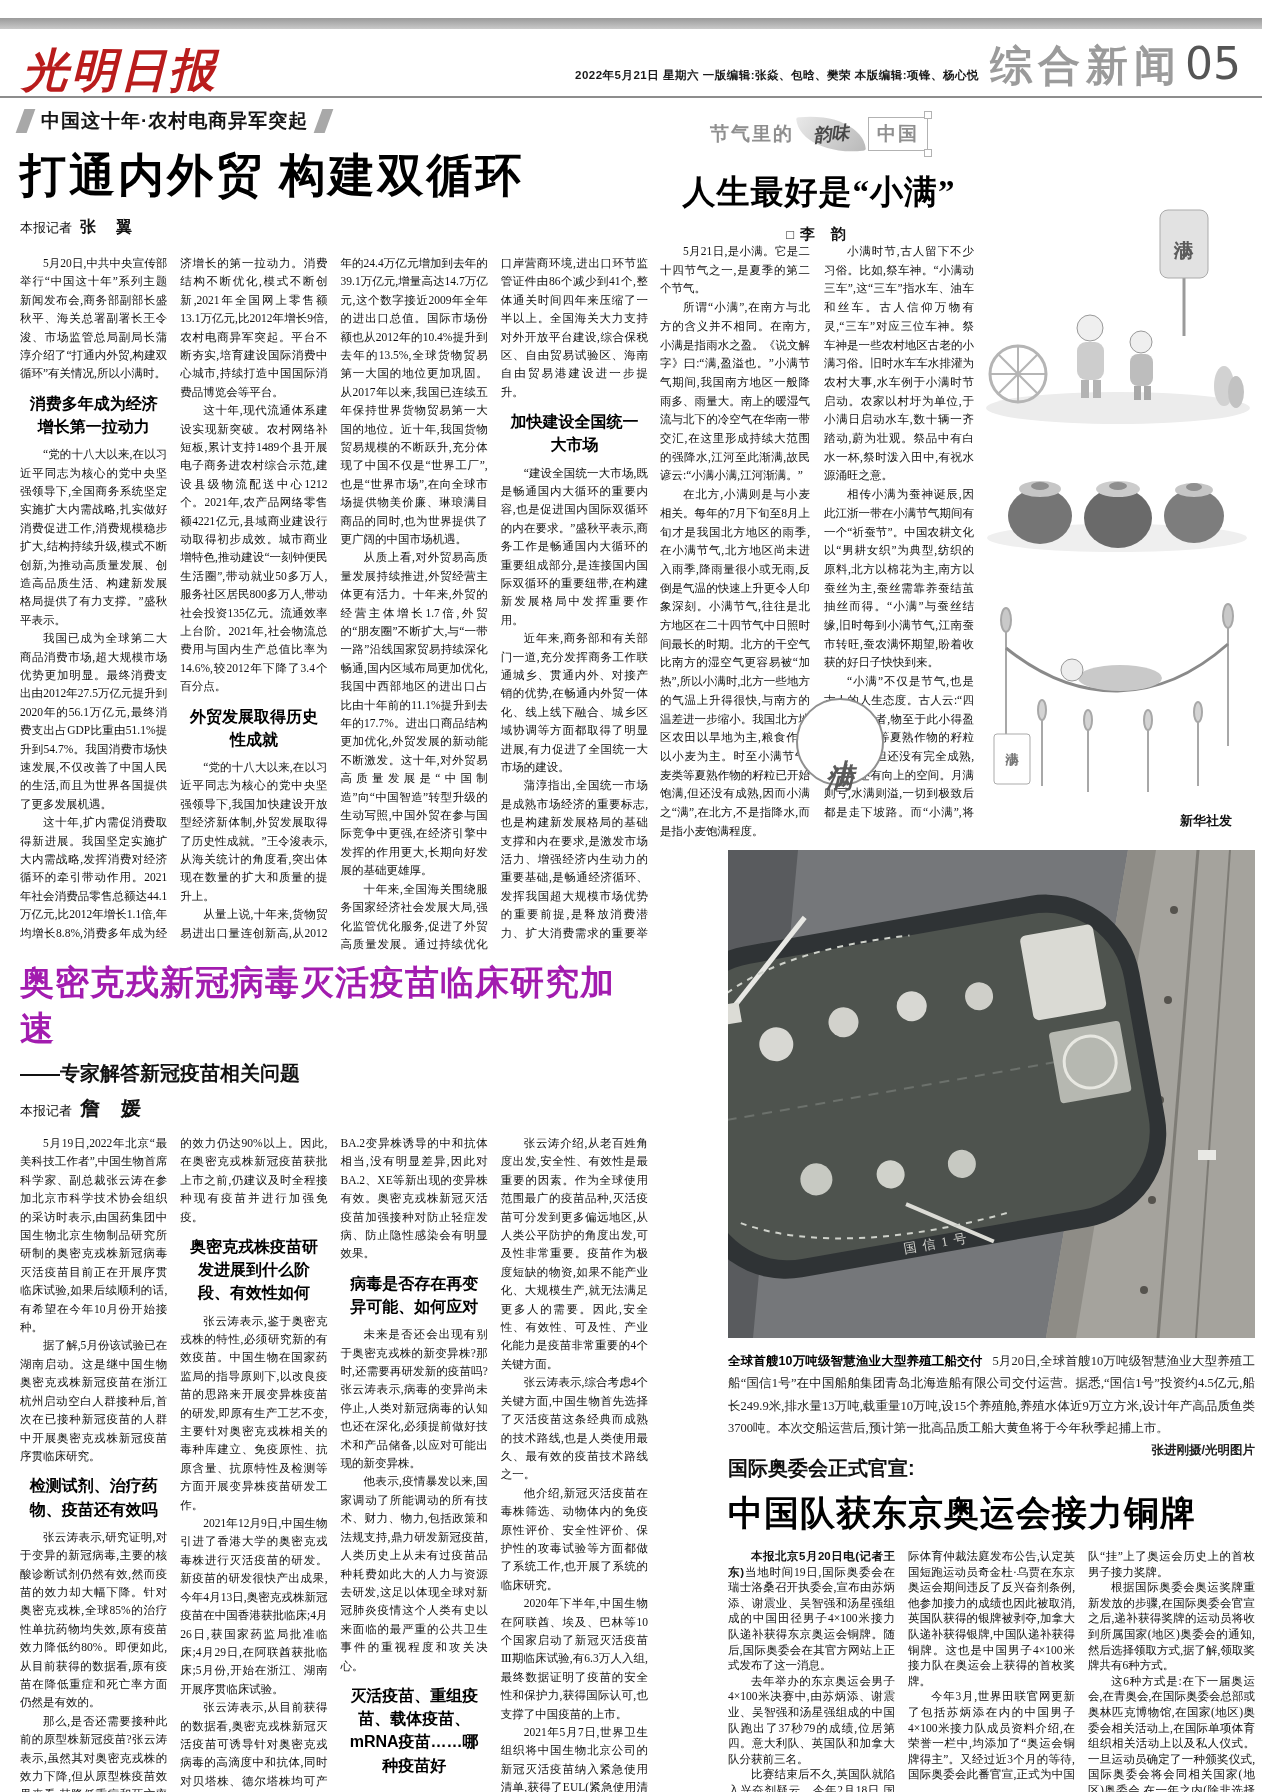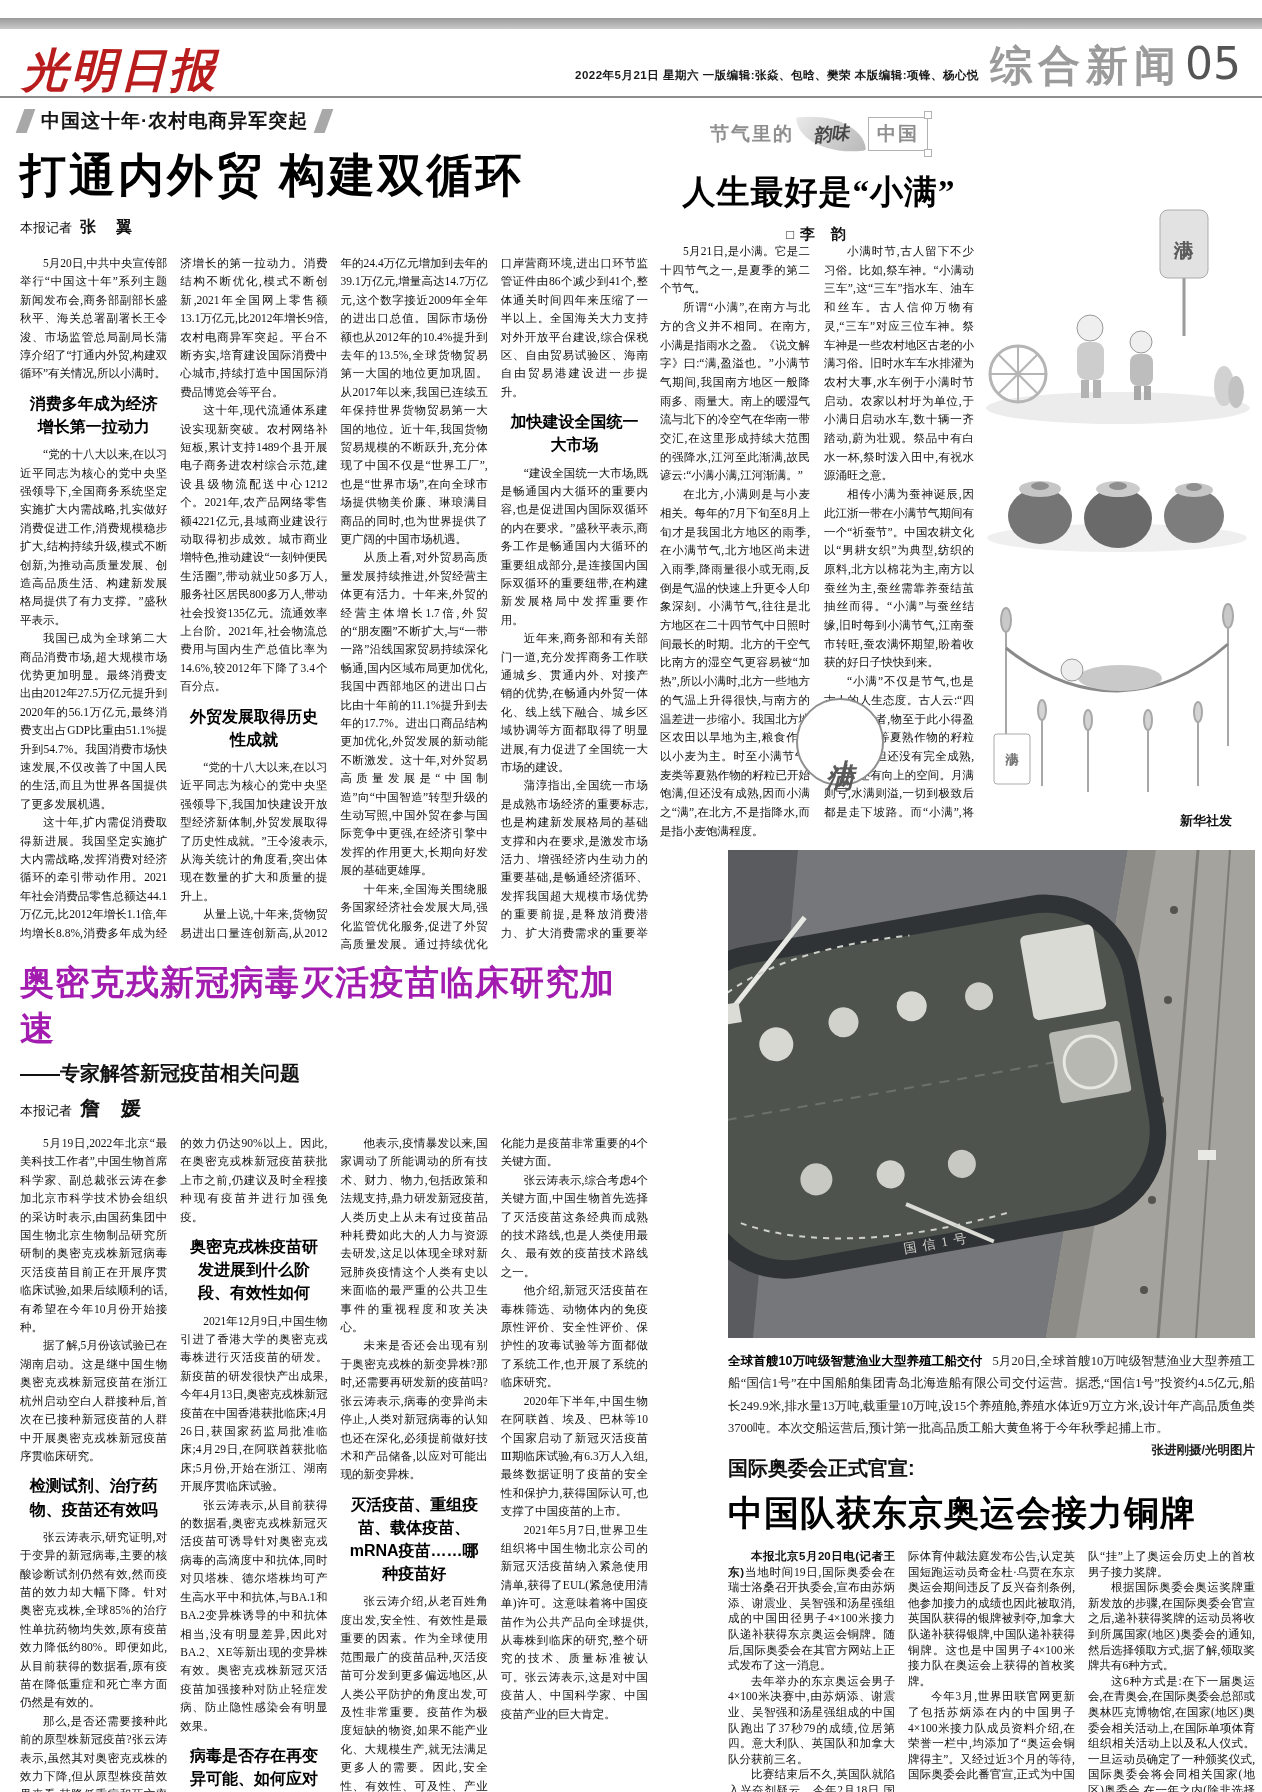--- a/index.html
+++ b/index.html
@@ -294,25 +294,26 @@
       <span>本报记者</span><span class="bname">詹 媛</span>
     </div>
     <div id="omi-body" class="art-body">
 
     <p class="t-p"><span>5月19日,2022年北京“最美科技工作者”,中国生物首席科学家、副总裁张云涛在参加北京市科学技术协会组织的采访时表示,由国药集团中国生物北京生物制品研究所研制的奥密克戎株新冠病毒灭活疫苗目前正在开展序贯临床试验,如果后续顺利的话,有希望在今年10月份开始接种。</span></p>
         <p class="t-p"><span>据了解,5月份该试验已在湖南启动。这是继中国生物奥密克戎株新冠疫苗在浙江杭州启动空白人群接种后,首次在已接种新冠疫苗的人群中开展奥密克戎株新冠疫苗序贯临床研究。</span></p>
         <p class="t-subhead"><span>检测试剂、治疗药物、疫苗还有效吗</span></p>
         <p class="t-p"><span>张云涛表示,研究证明,对于变异的新冠病毒,主要的核酸诊断试剂仍然有效,然而疫苗的效力却大幅下降。针对奥密克戎株,全球85%的治疗性单抗药物均失效,原有疫苗效力降低约80%。即便如此,从目前获得的数据看,原有疫苗在降低重症和死亡率方面仍然是有效的。</span></p>
         <p class="t-p"><span>那么,是否还需要接种此前的原型株新冠疫苗?张云涛表示,虽然其对奥密克戎株的效力下降,但从原型株疫苗效果来看,其降低重症和死亡率的效力仍达90%以上。因此,在奥密克戎株新冠疫苗获批上市之前,仍建议及时全程接种现有疫苗并进行加强免疫。</span></p>
         <p class="t-subhead"><span>奥密克戎株疫苗研发进展到什么阶段、有效性如何</span></p>
+        <p class="t-p"><span>张云涛表示,鉴于奥密克戎株的特性,必须研究新的有效疫苗。中国生物在国家药监局的指导原则下,以改良疫苗的思路来开展变异株疫苗的研发,即原有生产工艺不变,主要针对奥密克戎株相关的毒种库建立、免疫原性、抗原含量、抗原特性及检测等方面开展变异株疫苗研发工作。</span></p>
         <p class="t-p"><span>2021年12月9日,中国生物引进了香港大学的奥密克戎毒株进行灭活疫苗的研发。新疫苗的研发很快产出成果,今年4月13日,奥密克戎株新冠疫苗在中国香港获批临床;4月26日,获国家药监局批准临床;4月29日,在阿联酋获批临床;5月份,开始在浙江、湖南开展序贯临床试验。</span></p>
         <p class="t-p"><span>张云涛表示,从目前获得的数据看,奥密克戎株新冠灭活疫苗可诱导针对奥密克戎病毒的高滴度中和抗体,同时对贝塔株、德尔塔株均可产生高水平中和抗体,与BA.1和BA.2变异株诱导的中和抗体相当,没有明显差异,因此对BA.2、XE等新出现的变异株有效。奥密克戎株新冠灭活疫苗加强接种对防止轻症发病、防止隐性感染会有明显效果。</span></p>
         <p class="t-subhead"><span>病毒是否存在再变异可能、如何应对</span></p>
+        <p class="t-p"><span>未来是否还会出现有别于奥密克戎株的新变异株?那时,还需要再研发新的疫苗吗?张云涛表示,病毒的变异尚未停止,人类对新冠病毒的认知也还在深化,必须提前做好技术和产品储备,以应对可能出现的新变异株。</span></p>
         <p class="t-p"><span>他表示,疫情暴发以来,国家调动了所能调动的所有技术、财力、物力,包括政策和法规支持,鼎力研发新冠疫苗,人类历史上从未有过疫苗品种耗费如此大的人力与资源去研发,这足以体现全球对新冠肺炎疫情这个人类有史以来面临的最严重的公共卫生事件的重视程度和攻关决心。</span></p>
-        <p class="t-p"><span>未来是否还会出现有别于奥密克戎株的新变异株?那时,还需要再研发新的疫苗吗?张云涛表示,病毒的变异尚未停止,人类对新冠病毒的认知也还在深化,必须提前做好技术和产品储备,以应对可能出现的新变异株。</span></p>
         <p class="t-subhead"><span>灭活疫苗、重组疫苗、载体疫苗、mRNA疫苗……哪种疫苗好</span></p>
         <p class="t-p"><span>张云涛介绍,从老百姓角度出发,安全性、有效性是最重要的因素。作为全球使用范围最广的疫苗品种,灭活疫苗可分发到更多偏远地区,从人类公平防护的角度出发,可及性非常重要。疫苗作为极度短缺的物资,如果不能产业化、大规模生产,就无法满足更多人的需要。因此,安全性、有效性、可及性、产业化能力是疫苗非常重要的4个关键方面。</span></p>
         <p class="t-p"><span>张云涛表示,综合考虑4个关键方面,中国生物首先选择了灭活疫苗这条经典而成熟的技术路线,也是人类使用最久、最有效的疫苗技术路线之一。</span></p>
         <p class="t-p"><span>他介绍,新冠灭活疫苗在毒株筛选、动物体内的免疫原性评价、安全性评价、保护性的攻毒试验等方面都做了系统工作,也开展了系统的临床研究。</span></p>
         <p class="t-p"><span>2020年下半年,中国生物在阿联酋、埃及、巴林等10个国家启动了新冠灭活疫苗Ⅲ期临床试验,有6.3万人入组,最终数据证明了疫苗的安全性和保护力,获得国际认可,也支撑了中国疫苗的上市。</span></p>
         <p class="t-p"><span>2021年5月7日,世界卫生组织将中国生物北京公司的新冠灭活疫苗纳入紧急使用清单,获得了EUL(紧急使用清单)许可。这意味着将中国疫苗作为公共产品向全球提供,从毒株到临床的研究,整个研究的技术、质量标准被认可。张云涛表示,这是对中国疫苗人、中国科学家、中国疫苗产业的巨大肯定。</span></p>
       </div>
   </div>
 
 </div>

